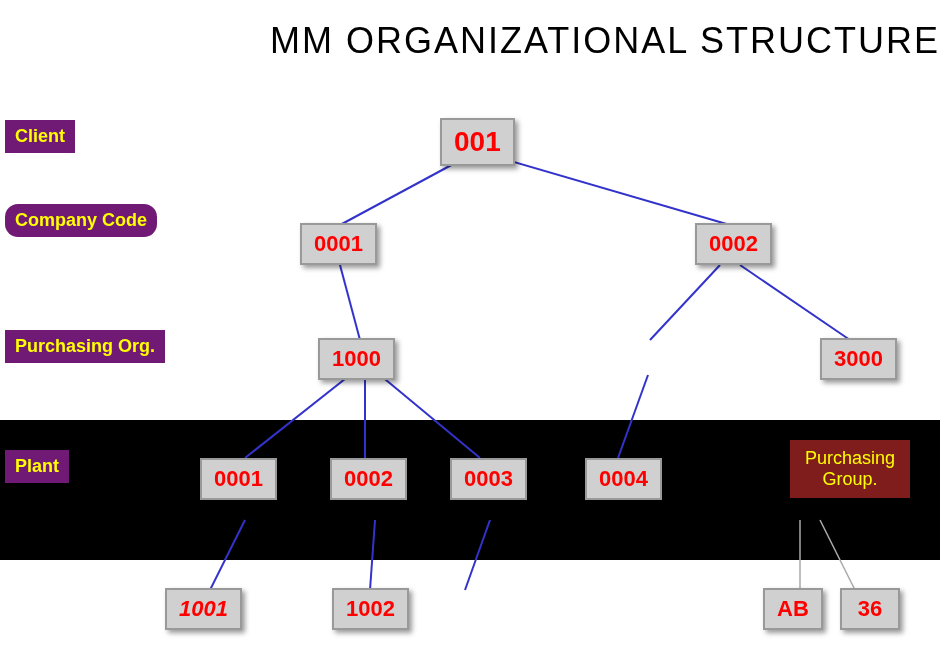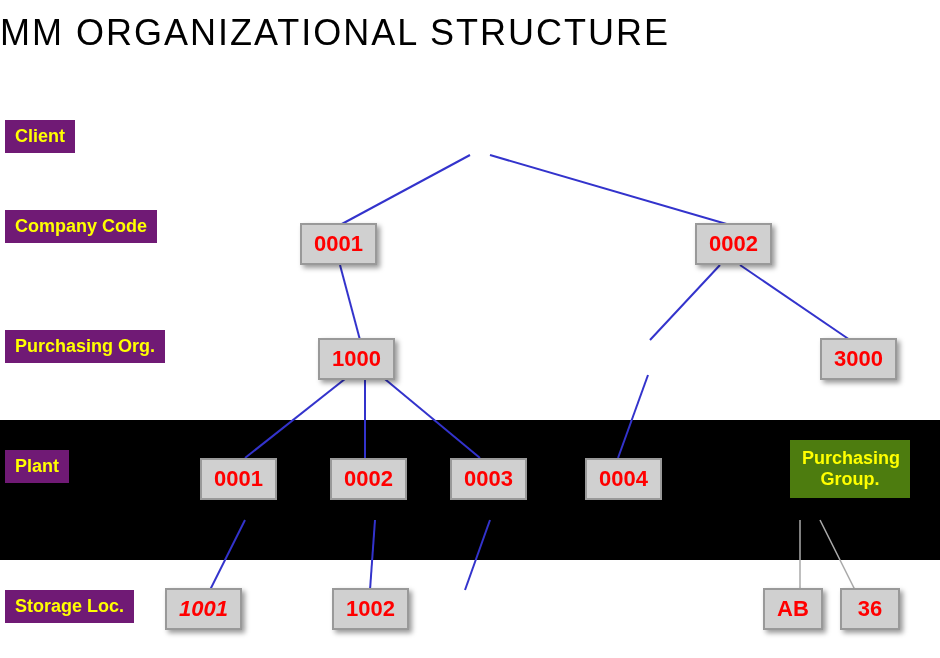--- a/index.html
+++ b/index.html
@@ -6,25 +6,25 @@
     body {
       width: 940px;
       height: 658px;
       background: white;
       font-family: Arial, sans-serif;
       overflow: hidden;
       position: relative;
     }
 
     .page-title {
-      text-align: left;
+      text-align: right;
       font-size: 36px;
       font-weight: normal;
       letter-spacing: 2px;
-      padding-top: 12px;
+      padding-top: 20px;
       color: black;
     }
 
     .diagram-area {
       position: absolute;
       top: 60px;
       left: 0;
       width: 940px;
       height: 598px;
     }
@@ -34,21 +34,21 @@
       position: absolute;
       background: #701a75;
       color: yellow;
       font-size: 18px;
       font-weight: bold;
       padding: 6px 10px;
       left: 5px;
     }
 
     .label-client { top: 60px; }
-    .label-company { top: 150px; }
+    .label-company { top: 144px; border-radius: 13px; }
     .label-purchasing-org { top: 270px; }
     .label-plant { top: 390px; }
     .label-storage { top: 530px; }
 
     
     .node {
       position: absolute;
       background: #d0d0d0;
       border: 2px solid #999;
       color: red;
@@ -66,24 +66,24 @@
       left: 0;
       width: 940px;
       background: black;
       top: 360px;
       height: 140px;
     }
 
     
     .purchasing-group-box {
       position: absolute;
-      background: #4d7c0f;
+      background: #7f1d1d;
       color: yellow;
       font-size: 18px;
-      font-weight: bold;
+      font-weight: normal;
       padding: 8px 12px;
       right: 30px;
       top: 380px;
       width: 120px;
       text-align: center;
     }
 
     
     svg.lines {
       position: absolute;
@@ -131,24 +131,24 @@
 
     <line x1="800" y1="460" x2="800" y2="530" stroke="#aaaaaa" stroke-width="1.5"></line>
 
     <line x1="820" y1="460" x2="855" y2="530" stroke="#aaaaaa" stroke-width="1.5"></line>
   </svg>
 
   <div class="label-box label-client">Client</div>
   <div class="label-box label-company">Company Code</div>
   <div class="label-box label-purchasing-org">Purchasing Org.</div>
   <div class="label-box label-plant" style="color:yellow; z-index:10;">Plant</div>
-  <div class="label-box label-storage">Storage Loc.</div>
 
   <div class="purchasing-group-box">Purchasing<br>Group.</div>
 
+  <div class="node" style="left: 440px; top: 58px; font-size: 28px;">001</div>
 
   <div class="node" style="left: 300px; top: 163px;">0001</div>
   <div class="node" style="left: 695px; top: 163px;">0002</div>
 
   <div class="node" style="left: 318px; top: 278px;">1000</div>
   <div class="node" style="left: 820px; top: 278px;">3000</div>
 
   <div class="node" style="left: 200px; top: 398px; z-index: 5;">0001</div>
   <div class="node" style="left: 330px; top: 398px; z-index: 5;">0002</div>
   <div class="node" style="left: 450px; top: 398px; z-index: 5;">0003</div>

